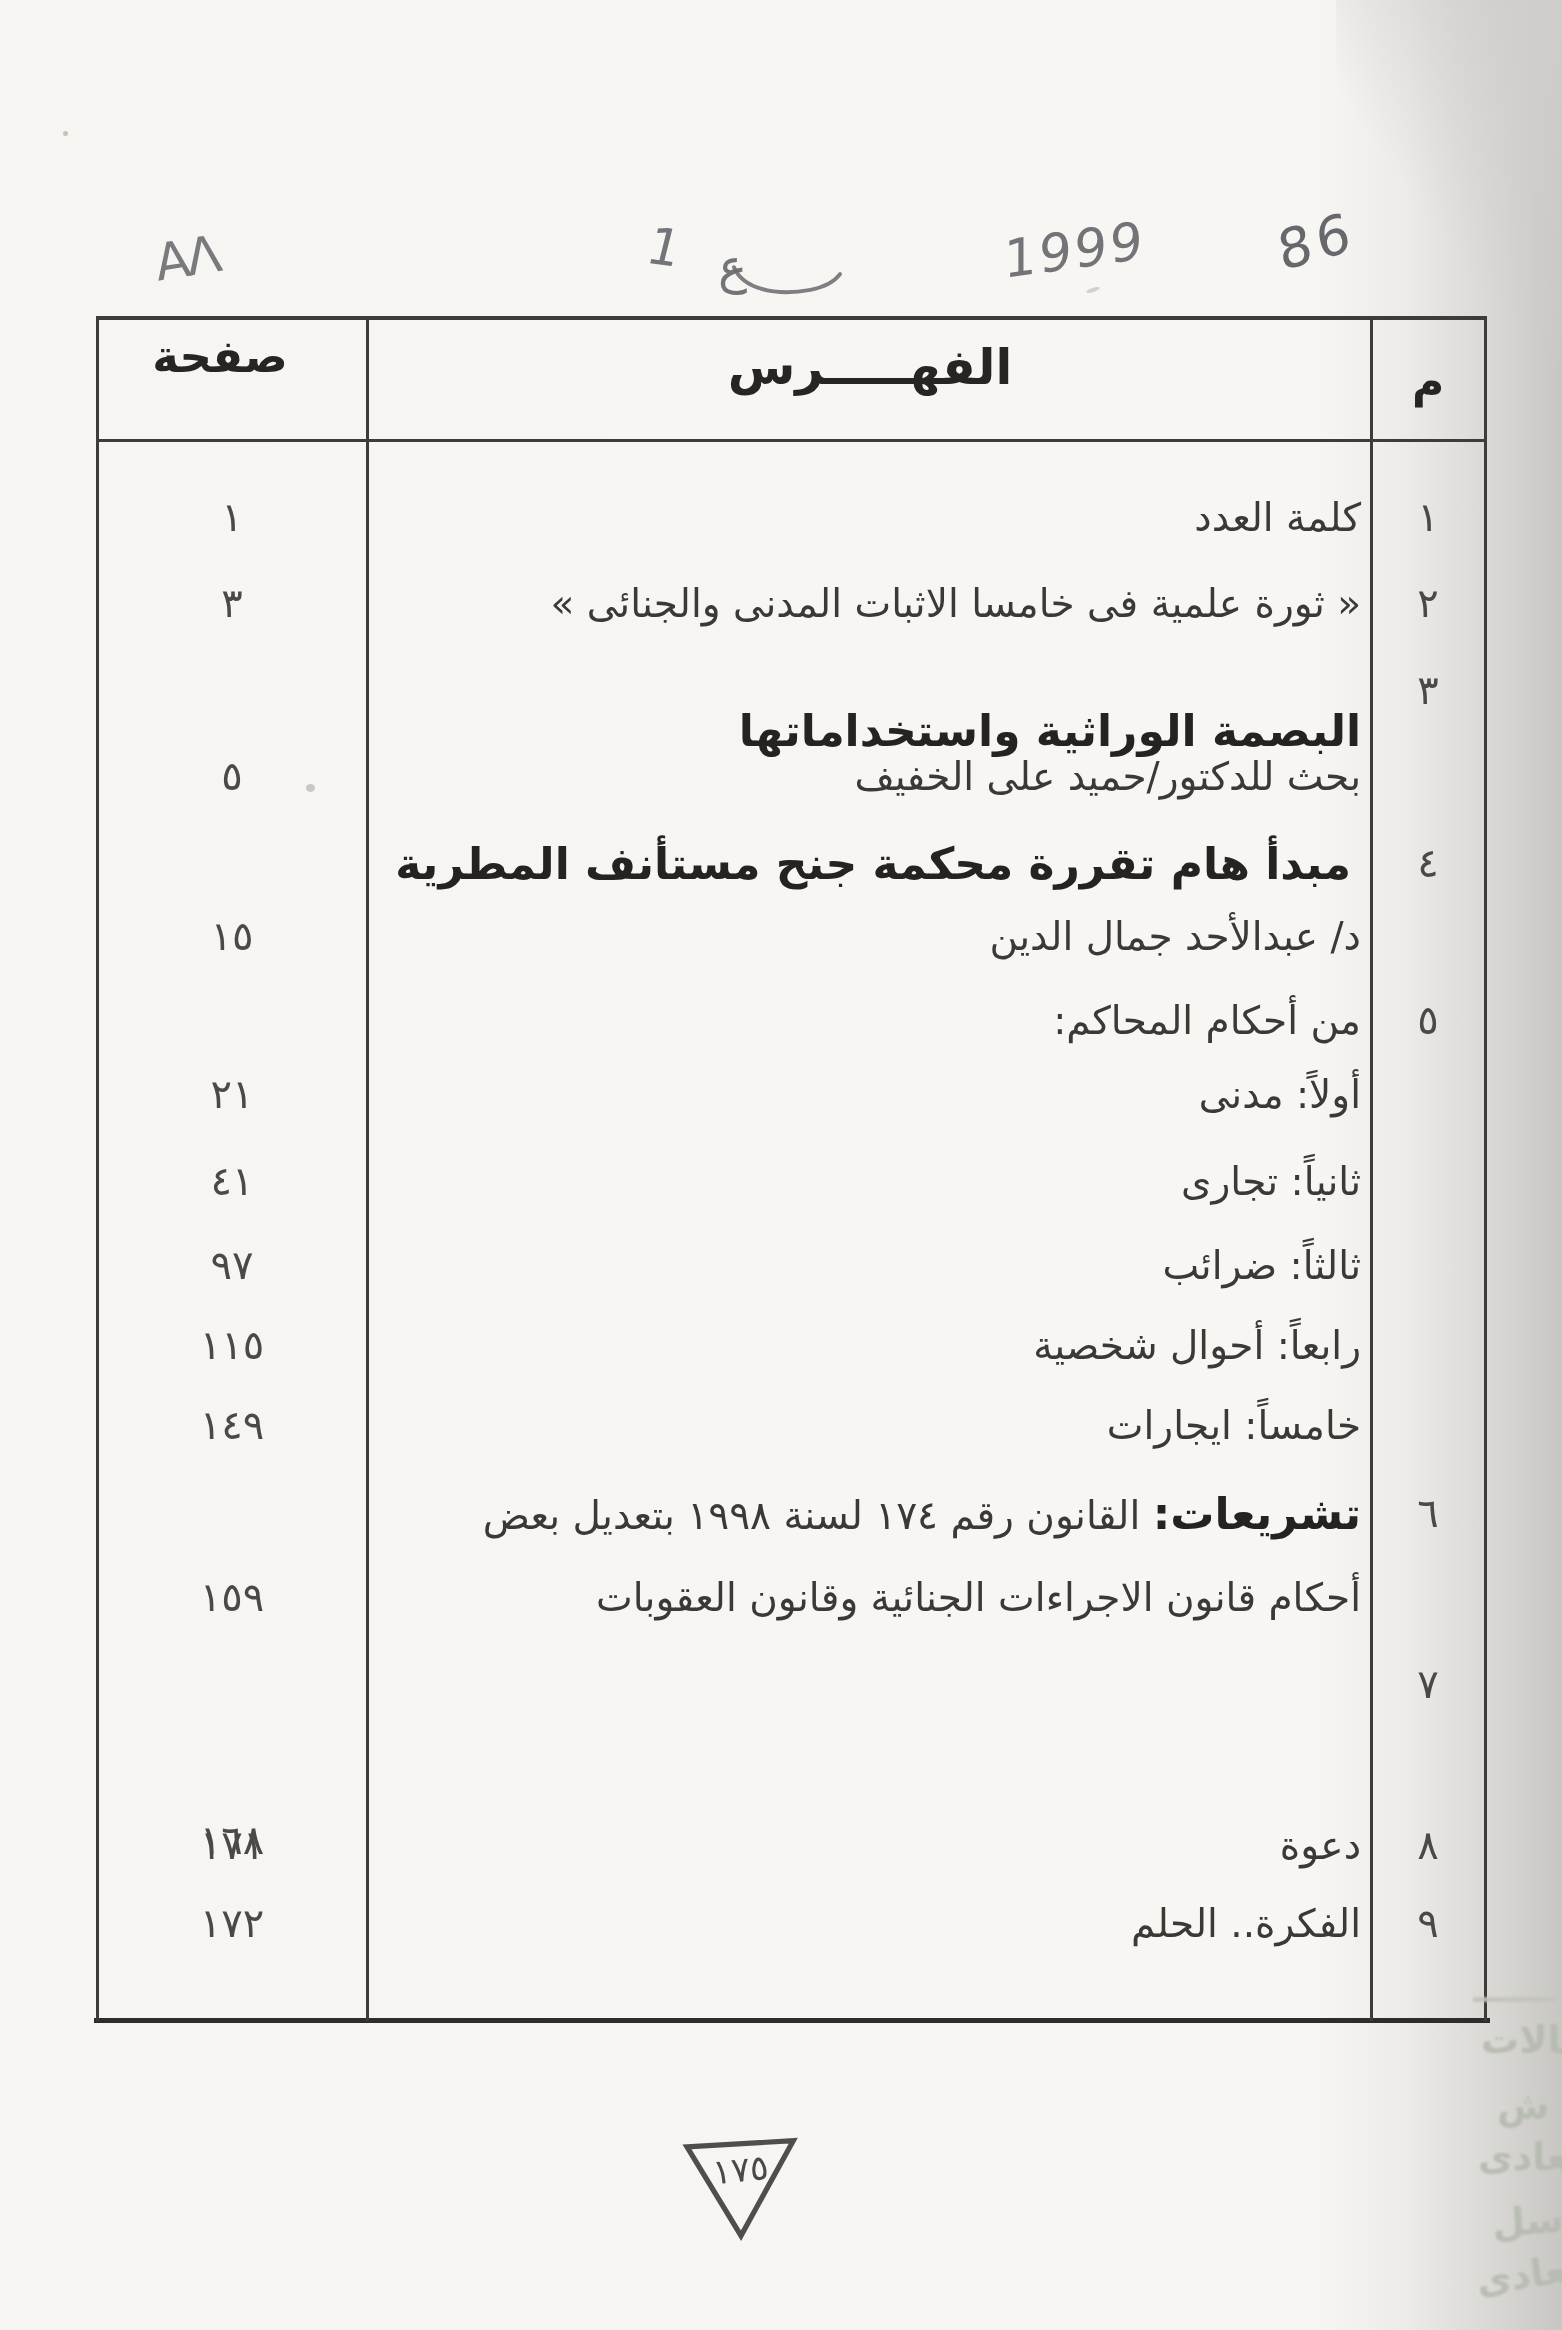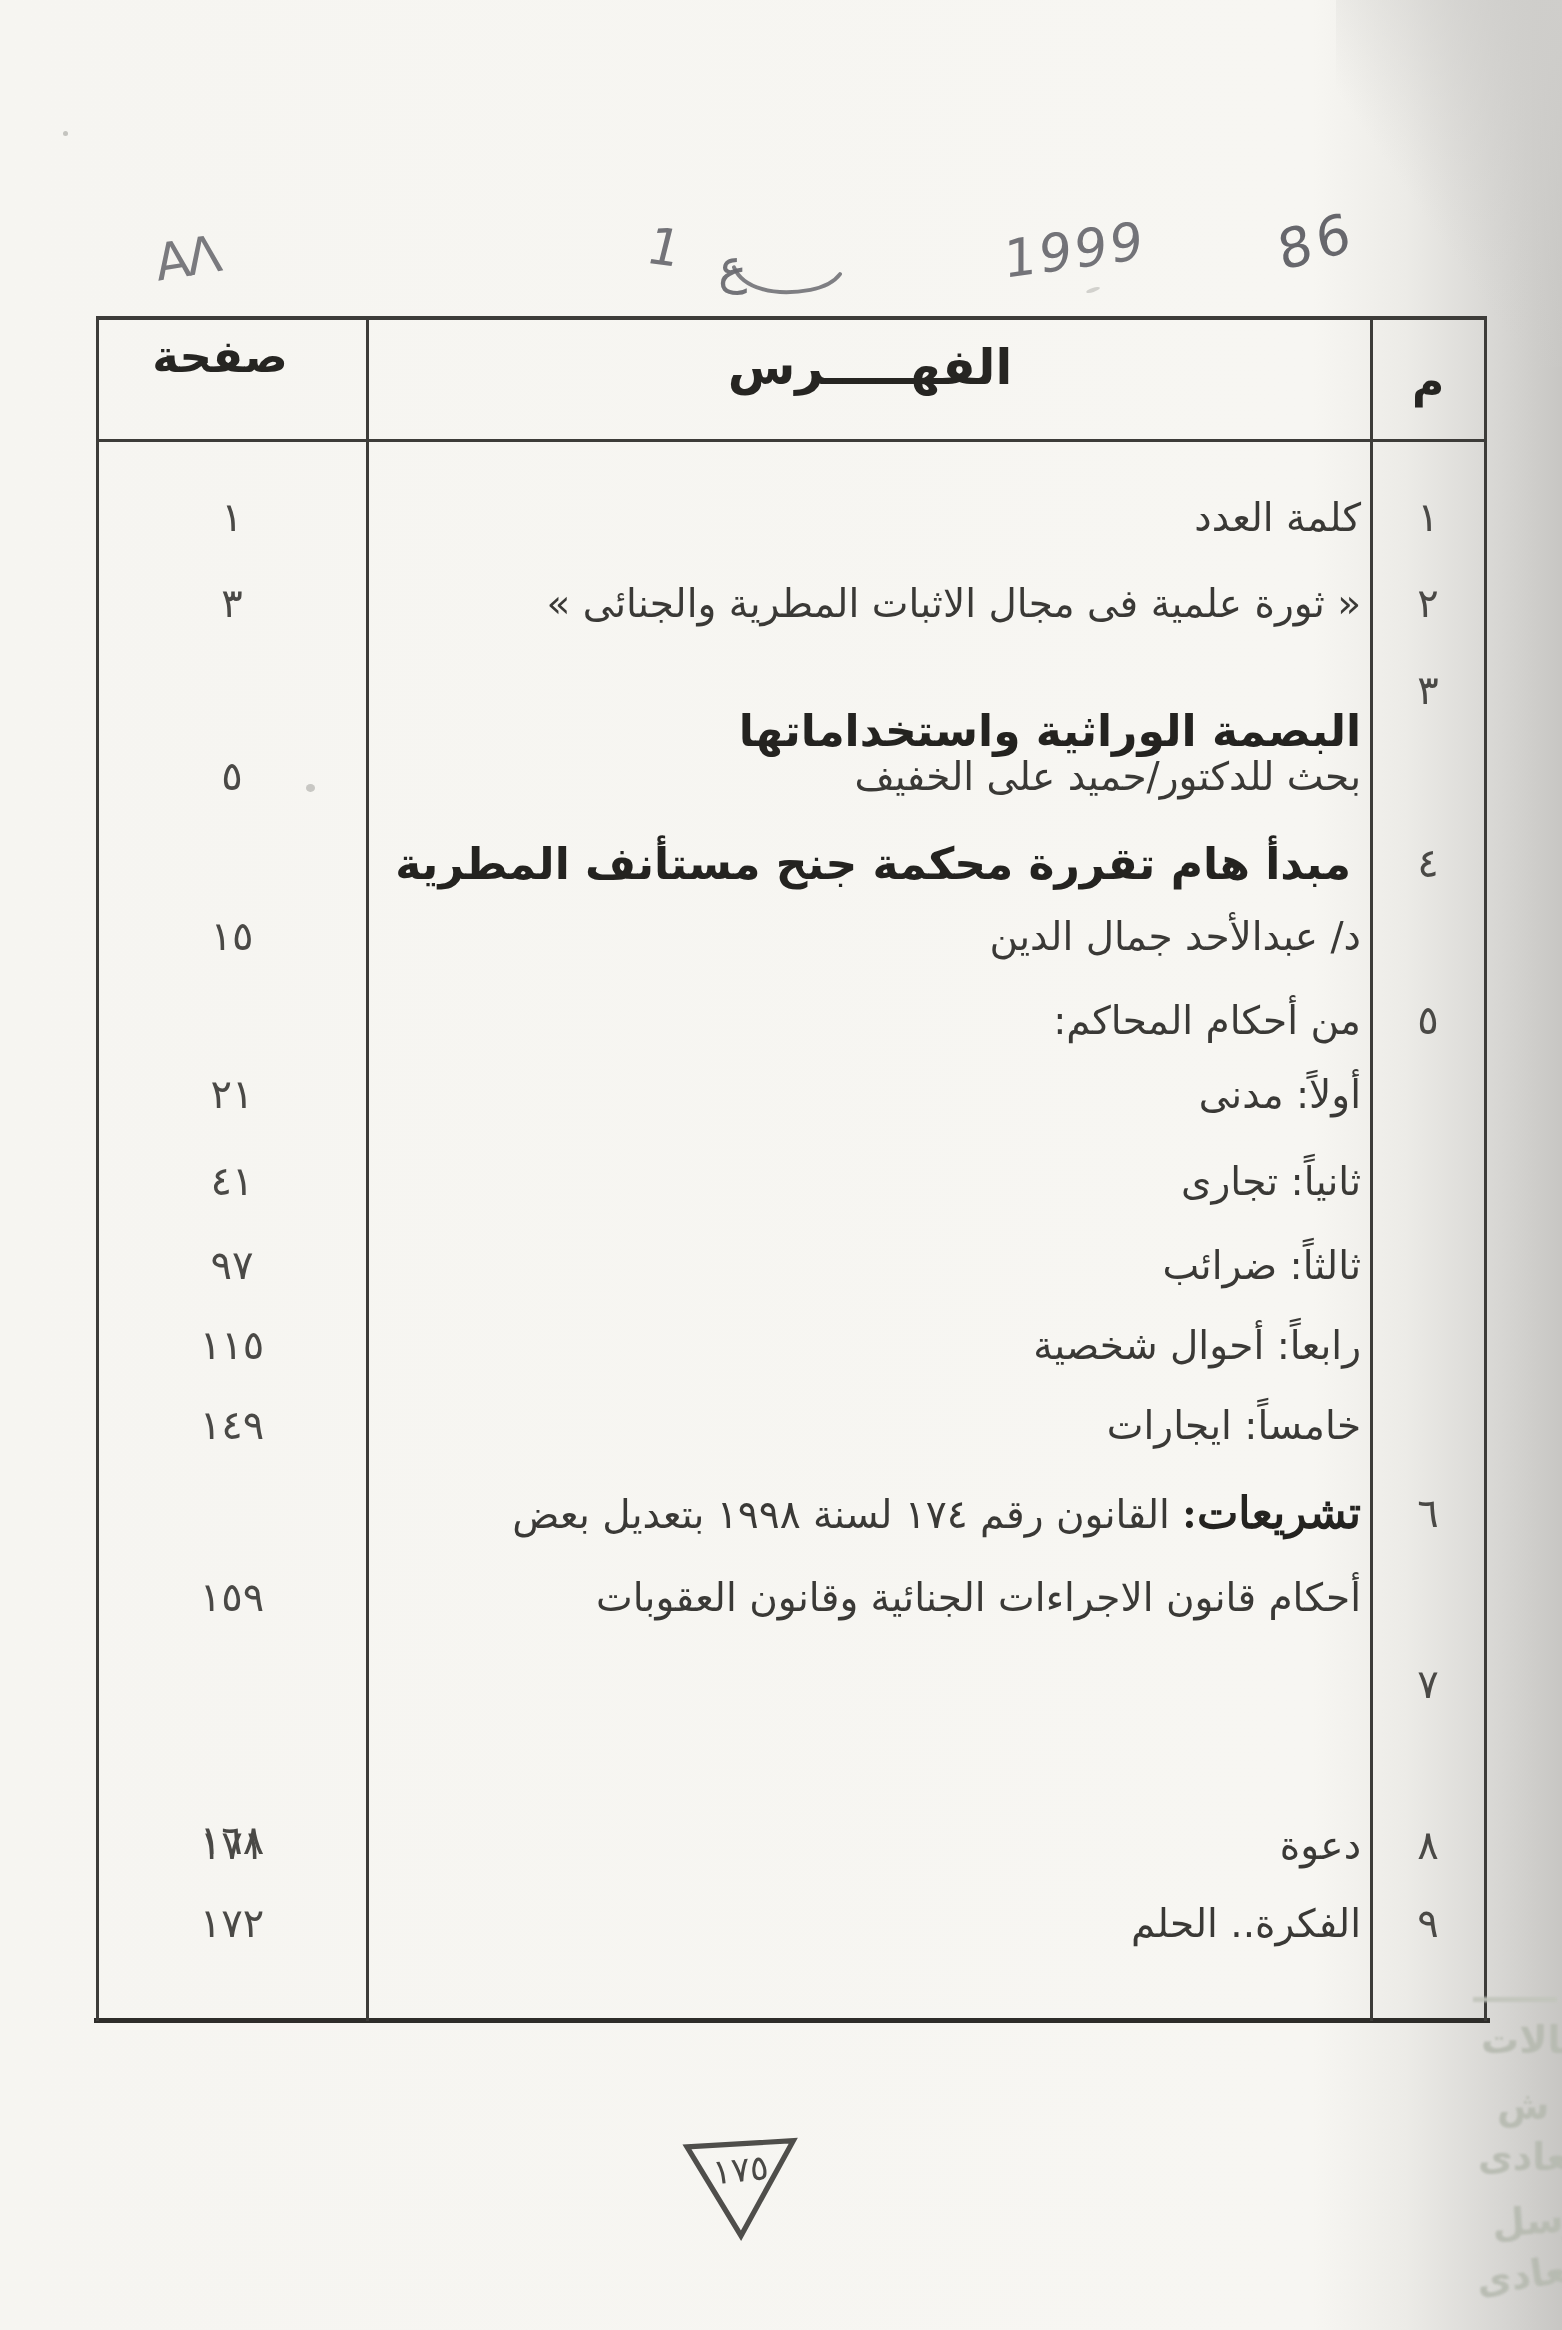--- a/index.html
+++ b/index.html
@@ -16,21 +16,21 @@
   .shade-tr{position:absolute;right:0;top:0;width:227px;height:367px;
     background:linear-gradient(235deg,#cfcecb 0%,rgba(246,245,241,0) 60%);pointer-events:none;}
   .tline{position:absolute;background:#3d3c39;}
   .hdr{position:absolute;font-weight:bold;direction:rtl;text-align:center;color:#262522;}
   .hdr-page{left:96px;width:248px;top:330px;font-size:45px;}
   .hdr-title{left:368px;width:1004px;top:339px;font-size:49px;letter-spacing:0.9px;}
   .hdr-num{left:1371px;width:114px;top:356px;font-size:44px;}
   .entry-text{position:absolute;direction:rtl;white-space:nowrap;
     font-size:39px;color:#3a3936;transform:translateY(-50%);}
   .entry-text.bold{font-weight:bold;font-size:44px;color:#242320;}
-  .entry-text b{font-weight:bold;font-size:44px;color:#242320;font-family:Liberation Serif, serif;}
+  .entry-text b{font-weight:bold;font-size:44px;color:#242320;}
   .entry-page{position:absolute;left:96px;width:272px;text-align:center;
     font-size:40px;color:#4a4946;transform:translateY(-50%);direction:rtl;}
   .entry-num{position:absolute;left:1371px;width:114px;text-align:center;
     font-size:40px;color:#4a4946;transform:translateY(-50%);direction:rtl;}
   .hand{position:absolute;color:#65656b;white-space:nowrap;}
   .hand-mark-left{left:155px;top:229px;font-size:51px;letter-spacing:-3.5px;
     transform:rotate(-9deg);opacity:.85;}
   .hand-one{left:648px;top:218px;font-size:51px;transform:rotate(8deg) skewX(-6deg);opacity:.9;}
   .hand-ain{left:718px;top:238px;font-size:49px;opacity:.9;}
   .hand-year{left:1003px;top:220px;font-size:52px;transform:rotate(-8deg) skewX(-8deg);
@@ -82,21 +82,21 @@
 
   <div class="bleed-dash"></div>
 
   <div class="speck" style="left:63px;top:131px;width:5.2px;height:5.2px;opacity:.55;"></div>
   <div class="speck" style="left:306px;top:784px;width:8.7px;height:7.9px;opacity:.5;"></div>
   <div class="speck" style="left:1086px;top:288px;width:14px;height:3.5px;opacity:.4;transform:rotate(-18deg);"></div>
 
 <div class="entry-text" style="top: 517px; right: 202px;">كلمة العدد</div>
     <div class="entry-page" style="top: 517px;">١</div>
     <div class="entry-num" style="top: 517px;">١</div>
-    <div class="entry-text" style="top: 603px; right: 202px;">« ثورة علمية فى مجال الاثبات المطرية والجنائى »</div>
+    <div class="entry-text" style="top: 603px; right: 202px;">« ثورة علمية فى خامسا الاثبات المدنى والجنائى »</div>
     <div class="entry-page" style="top: 603px;">٣</div>
     <div class="entry-num" style="top: 603px;">٢</div>
     <div class="entry-text bold" style="top: 690px; right: 202px; margin-top: 40px;">البصمة الوراثية واستخداماتها</div>
     <div class="entry-num" style="top: 690px;">٣</div>
     <div class="entry-text" style="top: 776px; right: 202px;">بحث للدكتور/حميد على الخفيف</div>
     <div class="entry-page" style="top: 776px;">٥</div>
     <div class="entry-text bold" style="top: 863px; right: 212px; text-align: right;">مبدأ هام تقررة محكمة جنح مستأنف المطرية</div>
     <div class="entry-num" style="top: 863px;">٤</div>
     <div class="entry-text" style="top: 936px; right: 202px;">د/ عبدالأحد جمال الدين</div>
     <div class="entry-page" style="top: 936px;">١٥</div>

